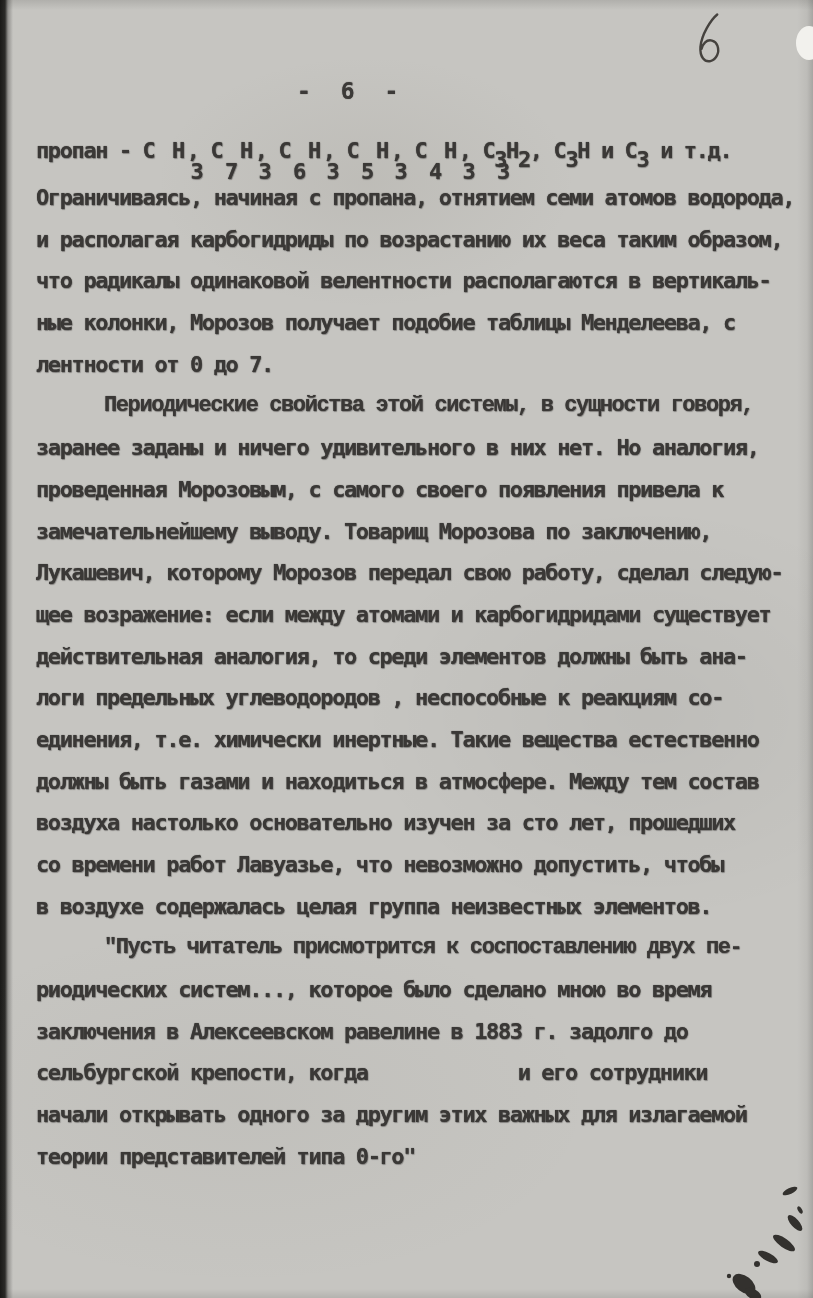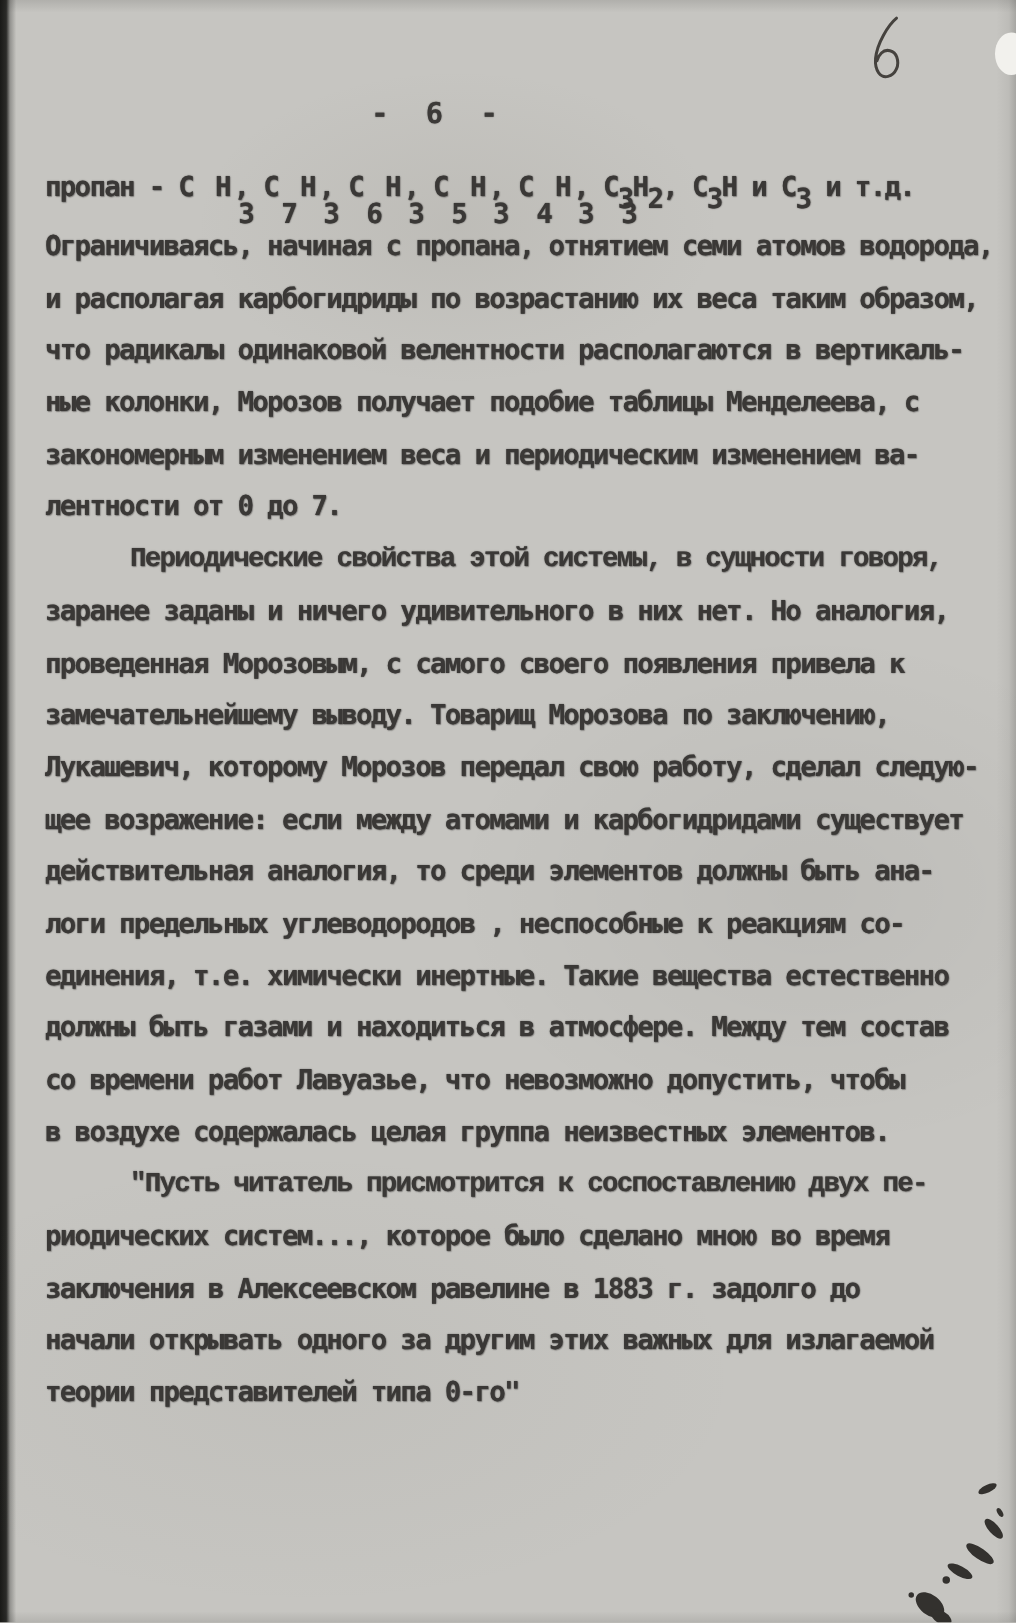--- a/index.html
+++ b/index.html
@@ -87,37 +87,38 @@
 
   <div class="pagenum">- 6 -</div>
 
   <div class="text">
     <div class="formula-line" id="formula"><span>пропан - </span><span class="pair"><span class="main">С Н</span><span class="sub-row">3 7</span></span><span>, </span><span class="pair"><span class="main">С Н</span><span class="sub-row">3 6</span></span><span>, </span><span class="pair"><span class="main">С Н</span><span class="sub-row">3 5</span></span><span>, </span><span class="pair"><span class="main">С Н</span><span class="sub-row">3 4</span></span><span>, </span><span class="pair"><span class="main">С Н</span><span class="sub-row">3 3</span></span><span>, </span><span>С</span><span class="low">3</span><span>Н</span><span class="low">2</span><span>, </span><span>С</span><span class="low">3</span><span>Н и С</span><span class="low">3</span><span> и т.д.</span></div>
     <div id="lines">
         <div class="line"><span>Ограничиваясь, начиная с пропана, отнятием семи атомов водорода,</span></div>
         <div class="line"><span>и располагая карбогидриды по возрастанию их веса таким образом,</span></div>
         <div class="line"><span>что радикалы одинаковой велентности располагаются в вертикаль-</span></div>
         <div class="line"><span>ные колонки, Морозов получает подобие таблицы Менделеева, с</span></div>
-        <div class="line"><span>закономерным изменением веса и периодическим изменением ва-</span></div>
         <div class="line"><span>лентности от 0 до 7.</span></div>
         <div class="line indent"><span>Периодические свойства этой системы, в сущности говоря,</span></div>
         <div class="line"><span>заранее заданы и ничего удивительного в них нет. Но аналогия,</span></div>
         <div class="line"><span>проведенная Морозовым, с самого своего появления привела к</span></div>
         <div class="line"><span>замечательнейшему выводу. Товарищ Морозова по заключению,</span></div>
         <div class="line"><span>Лукашевич, которому Морозов передал свою работу, сделал следую-</span></div>
         <div class="line"><span>щее возражение: если между атомами и карбогидридами существует</span></div>
         <div class="line"><span>действительная аналогия, то </span><span class="u">среди элементов должны быть ана-</span></div>
         <div class="line"><span class="u">логи предельных углеводородов</span><span> , неспособные к реакциям со-</span></div>
         <div class="line"><span>единения, т.е. </span><span class="u">химически инертные.</span><span> Такие вещества естественно</span></div>
         <div class="line"><span>должны быть газами и находиться в атмосфере. Между тем состав</span></div>
+        <div class="line"><span>воздуха настолько основательно изучен за сто лет, прошедших</span></div>
         <div class="line"><span>со времени работ Лавуазье, что невозможно допустить, чтобы</span></div>
         <div class="line"><span>в воздухе содержалась целая группа неизвестных элементов.</span></div>
         <div class="line indent"><span>"Пусть читатель присмотрится к соспоставлению двух пе-</span></div>
         <div class="line"><span>риодических систем..., которое было сделано мною во время</span></div>
         <div class="line"><span>заключения в Алексеевском равелине в 1883 г. задолго до</span></div>
+        <div class="line"><span>сельбургской крепости, когда</span><span class="gap"></span><span>и его сотрудники</span></div>
         <div class="line"><span>начали открывать одного за другим этих важных для излагаемой</span></div>
         <div class="line"><span>теории представителей типа 0-го"</span></div>
       </div>
   </div>
 
   <svg class="blots" width="813" height="1298" viewBox="0 0 813 1298">
     <g fill="#1f1d1a" opacity="0.88">
       <ellipse cx="790" cy="1191" rx="8" ry="3" transform="rotate(-25 790 1191)"></ellipse>
       <ellipse cx="800" cy="1210" rx="4" ry="2" transform="rotate(60 800 1210)"></ellipse>
       <ellipse cx="795" cy="1223" rx="10" ry="4" transform="rotate(48 795 1223)"></ellipse>

